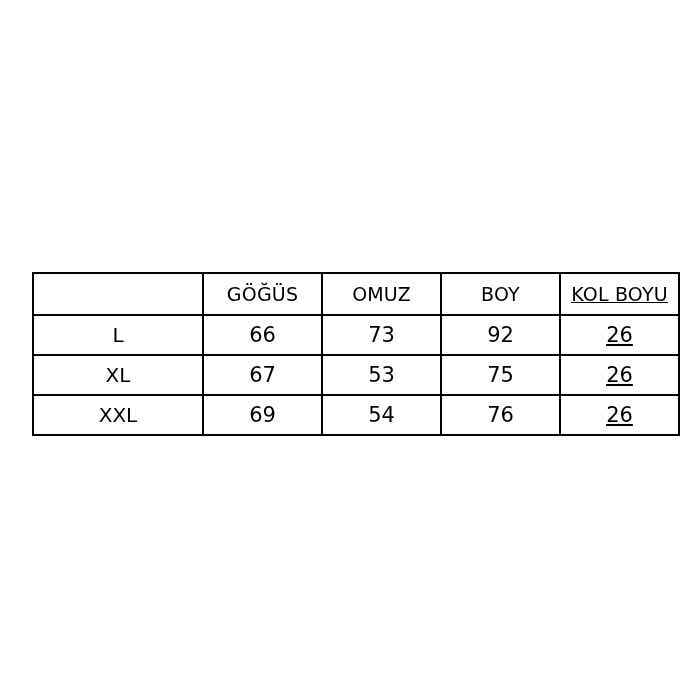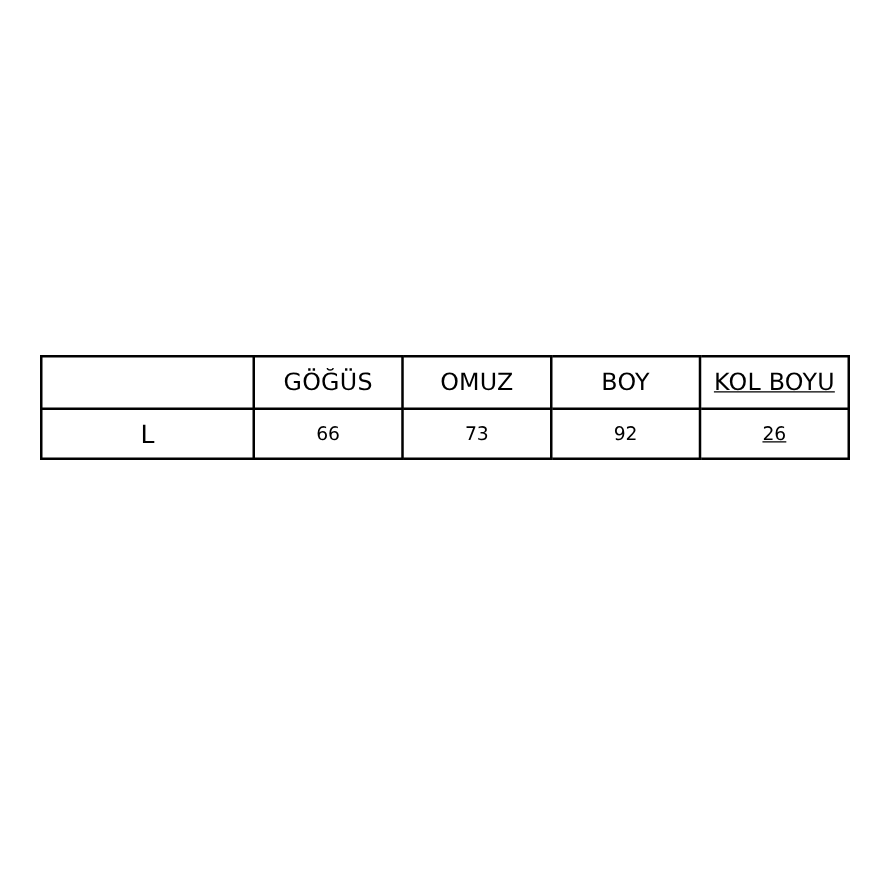--- a/index.html
+++ b/index.html
@@ -10,21 +10,21 @@
     width: 700px;
     height: 700px;
     background: #ffffff;
     font-family: "DejaVu Sans", "Liberation Sans", sans-serif;
     position: relative;
     overflow: hidden;
   }
   #size-table-wrap {
     position: absolute;
     left: 32px;
-    top: 284px;
+    top: 272px;
     width: 636px;
   }
   table.size-table {
     border-collapse: collapse;
     width: 636px;
     table-layout: fixed;
   }
   table.size-table td,
   table.size-table th {
     border: 2px solid #000000;
@@ -34,21 +34,21 @@
     font-weight: normal;
     padding: 0;
   }
   table.size-table thead th {
     height: 40px;
     font-size: 19px;
     letter-spacing: 0.2px;
   }
   table.size-table tbody td {
     height: 38px;
-    font-size: 15px;
+    font-size: 21px;
   }
   table.size-table tbody td.size-label {
     font-size: 20px;
   }
   .col-size    { width: 168px; }
   .col-data    { width: 117px; }
   .col-last    { width: 117px; text-decoration: underline; }
   .corner-cell { border-color: #000000; }
 </style>
 </head>
@@ -66,15 +66,29 @@
       </tr>
     </thead>
     <tbody>
       <tr>
         <td class="col-size size-label">L</td>
         <td class="col-data">66</td>
         <td class="col-data">73</td>
         <td class="col-data">92</td>
         <td class="col-last">26</td>
       </tr>
+      <tr>
+        <td class="col-size size-label">XL</td>
+        <td class="col-data">67</td>
+        <td class="col-data">53</td>
+        <td class="col-data">75</td>
+        <td class="col-last">26</td>
+      </tr>
+      <tr>
+        <td class="col-size size-label">XXL</td>
+        <td class="col-data">69</td>
+        <td class="col-data">54</td>
+        <td class="col-data">76</td>
+        <td class="col-last">26</td>
+      </tr>
     </tbody>
   </table>
 </div>
 
 </body></html>

